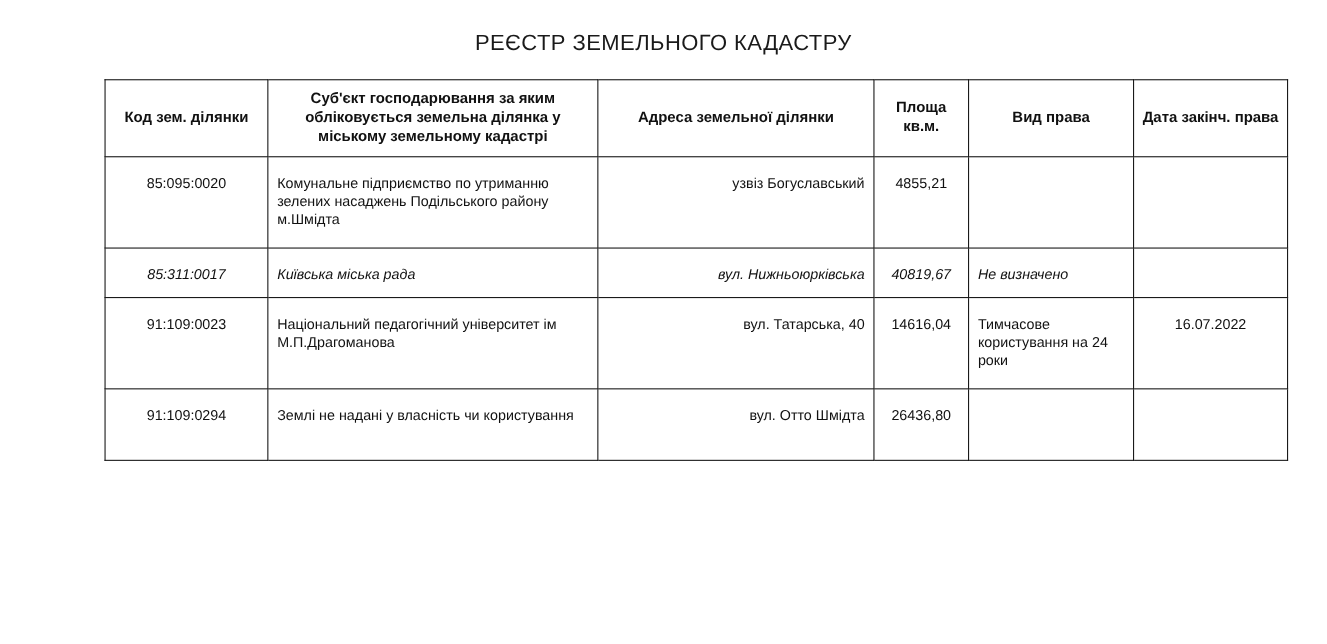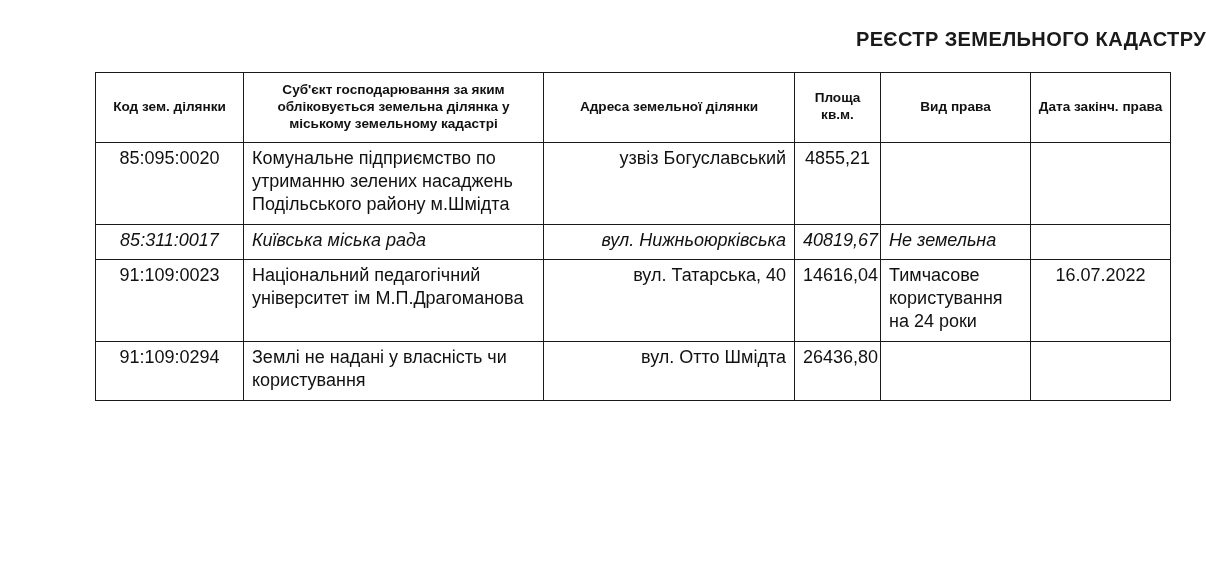--- a/index.html
+++ b/index.html
@@ -18,44 +18,44 @@
     position: relative;
     width: 1206px;
     height: 585px;
     background: #ffffff;
   }
   .doc-title {
     position: absolute;
     top: 28px;
     left: 0;
     width: 1206px;
-    text-align: right;
+    text-align: center;
     font-size: 20px;
-    font-weight: 700;
+    font-weight: 400;
     letter-spacing: 0.4px;
     color: #1a1a1a;
   }
   .table-wrap {
     position: absolute;
     top: 72px;
     left: 95px;
     width: 1075px;
   }
   table.registry {
     border-collapse: collapse;
     table-layout: fixed;
     width: 1075px;
     background: #ffffff;
   }
   table.registry th,
   table.registry td {
     border: 1.4px solid #1a1a1a;
     vertical-align: top;
-    padding: 4px 8px 8px 8px;
-    font-size: 18px;
+    padding: 16px 8px 8px 8px;
+    font-size: 13px;
     line-height: 1.27;
     color: #111111;
   }
   table.registry thead th {
     text-align: center;
     font-weight: 700;
     vertical-align: middle;
     padding: 9px 6px;
     font-size: 13.6px;
     line-height: 1.25;
@@ -116,21 +116,21 @@
           <td class="address">узвіз Богуславський</td>
           <td class="area">4855,21</td>
           <td class="right-type"></td>
           <td class="end-date"></td>
         </tr>
         <tr class="row-3">
           <td class="code">85:311:0017</td>
           <td class="subject">Київська міська рада</td>
           <td class="address">вул. Нижньоюрківська</td>
           <td class="area">40819,67</td>
-          <td class="right-type">Не земельна</td>
+          <td class="right-type">Не визначено</td>
           <td class="end-date"></td>
         </tr>
         <tr class="row-4">
           <td class="code">91:109:0023</td>
           <td class="subject">Національний педагогічний університет ім М.П.Драгоманова</td>
           <td class="address">вул. Татарська, 40</td>
           <td class="area">14616,04</td>
           <td class="right-type">Тимчасове користування на 24 роки</td>
           <td class="end-date">16.07.2022</td>
         </tr>

